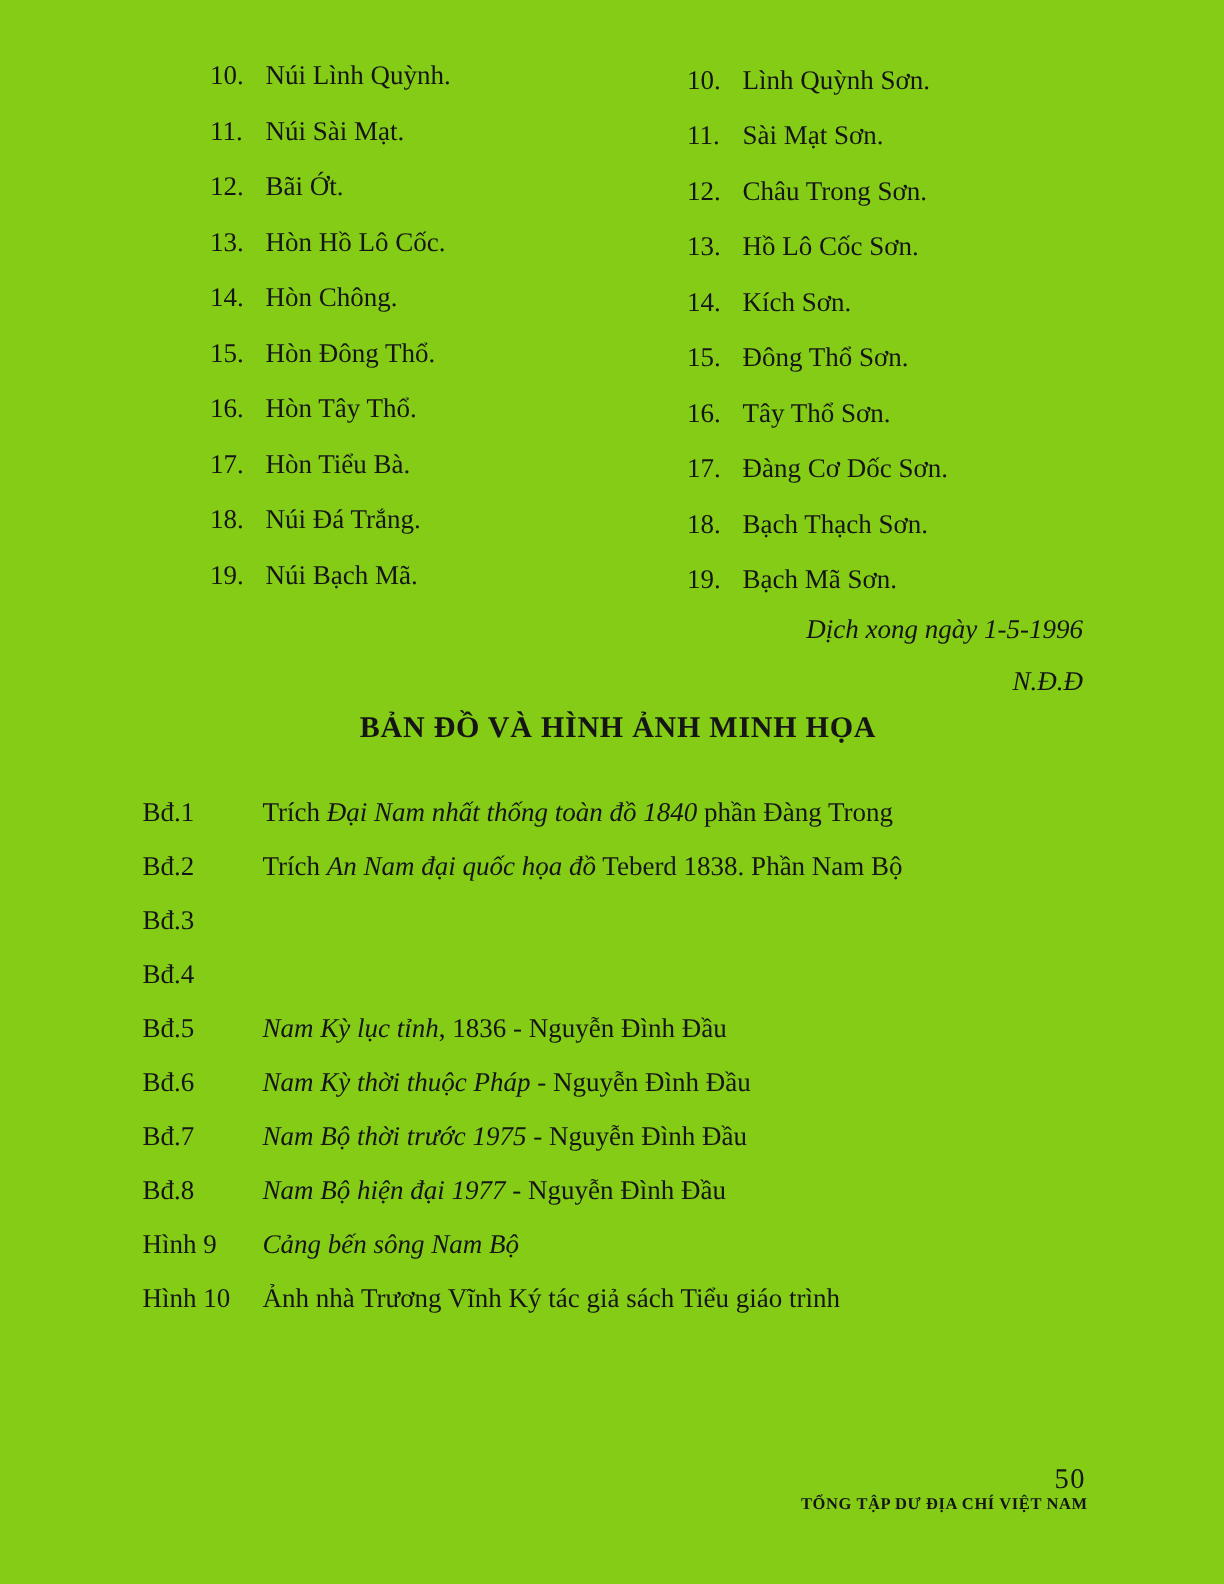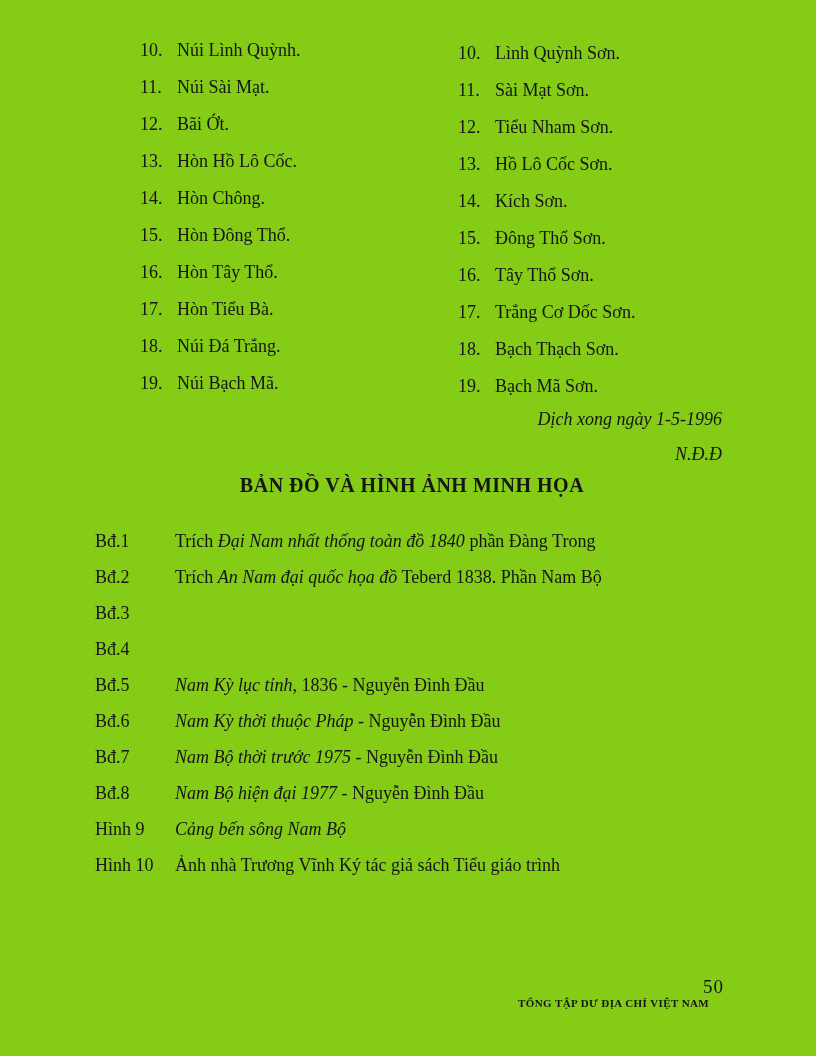--- a/index.html
+++ b/index.html
@@ -34,21 +34,21 @@
   .fig-row { display: flex; margin-bottom: 12px; font-size: 18px; line-height: 24px; }
   .fig-label { width: 80px; flex: 0 0 80px; }
   .fig-text { flex: 1; }
   .fig-text .it { font-style: italic; }
   
   .page-number {
     position: absolute; top: 976px; left: 703px;
     font-size: 19px; letter-spacing: 1px;
   }
   .running-title {
-    position: absolute; top: 997px; left: 518px;
+    position: absolute; top: 997px; left: 534px;
     font-size: 11px; font-weight: bold; letter-spacing: 0.4px;
     font-family: "Liberation Serif", "DejaVu Serif", serif;
   }
 </style>
 </head>
 <body>
 
 <div class="page">
 
   <div class="col left">
@@ -98,41 +98,41 @@
     <div class="row">
         <span class="num">10.</span>
         <span>Lình Quỳnh Sơn.</span>
       </div>
     <div class="row">
         <span class="num">11.</span>
         <span>Sài Mạt Sơn.</span>
       </div>
     <div class="row">
         <span class="num">12.</span>
-        <span>Tiểu Nham Sơn.</span>
+        <span>Châu Trong Sơn.</span>
       </div>
     <div class="row">
         <span class="num">13.</span>
         <span>Hồ Lô Cốc Sơn.</span>
       </div>
     <div class="row">
         <span class="num">14.</span>
         <span>Kích Sơn.</span>
       </div>
     <div class="row">
         <span class="num">15.</span>
         <span>Đông Thổ Sơn.</span>
       </div>
     <div class="row">
         <span class="num">16.</span>
         <span>Tây Thổ Sơn.</span>
       </div>
     <div class="row">
         <span class="num">17.</span>
-        <span>Trắng Cơ Dốc Sơn.</span>
+        <span>Đàng Cơ Dốc Sơn.</span>
       </div>
     <div class="row">
         <span class="num">18.</span>
         <span>Bạch Thạch Sơn.</span>
       </div>
     <div class="row">
         <span class="num">19.</span>
         <span>Bạch Mã Sơn.</span>
       </div>
   </div>

